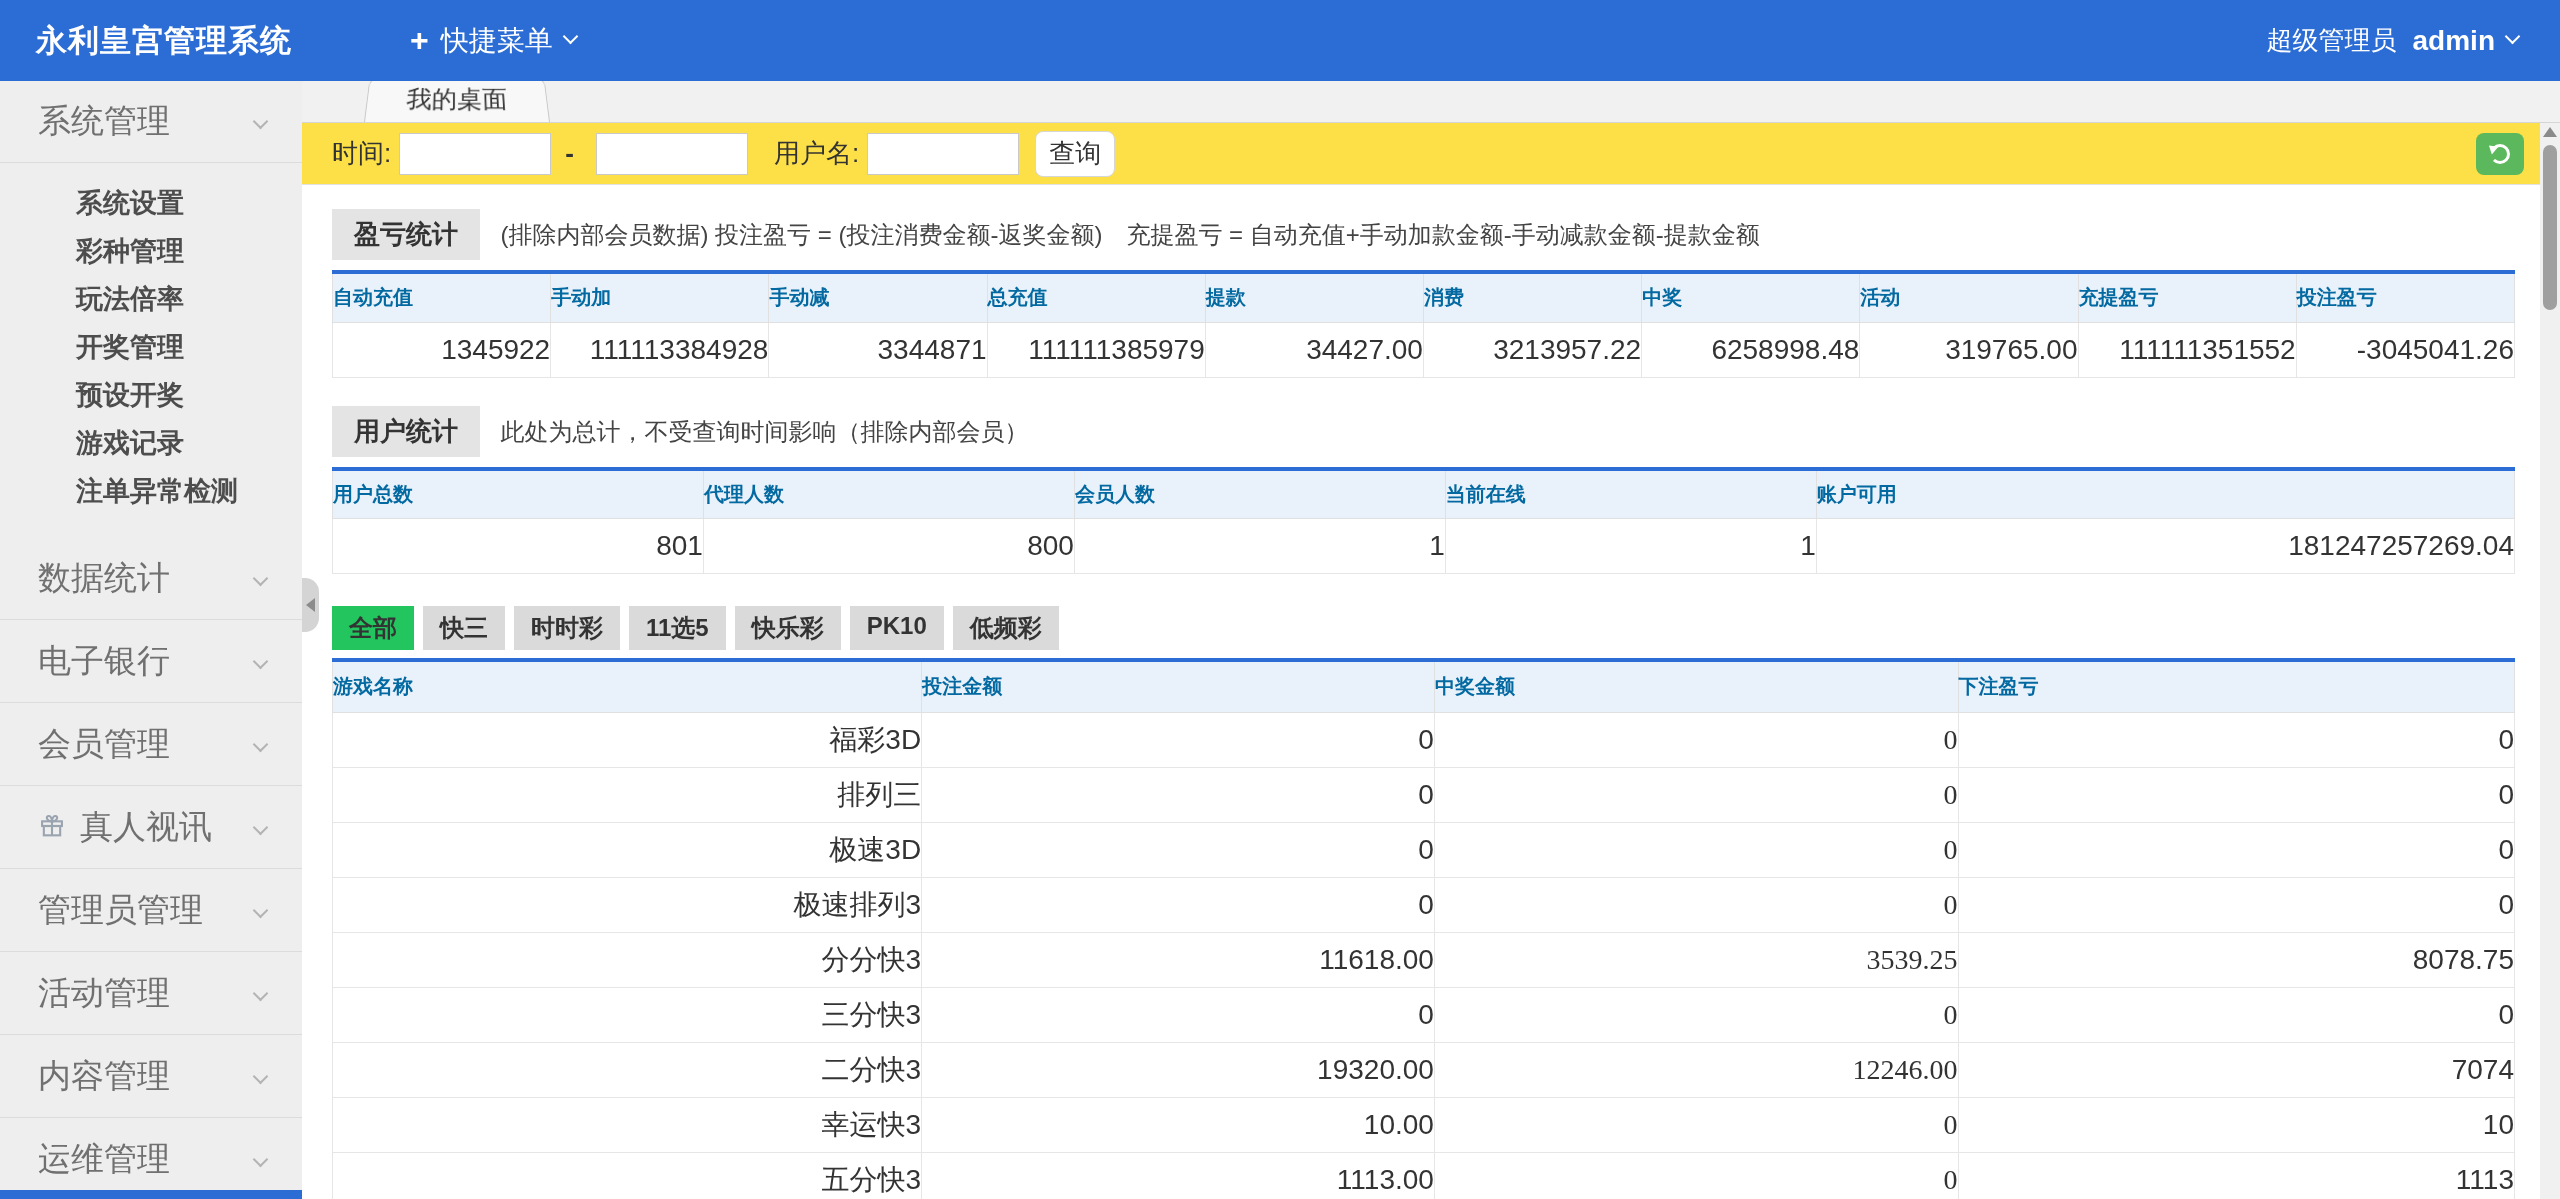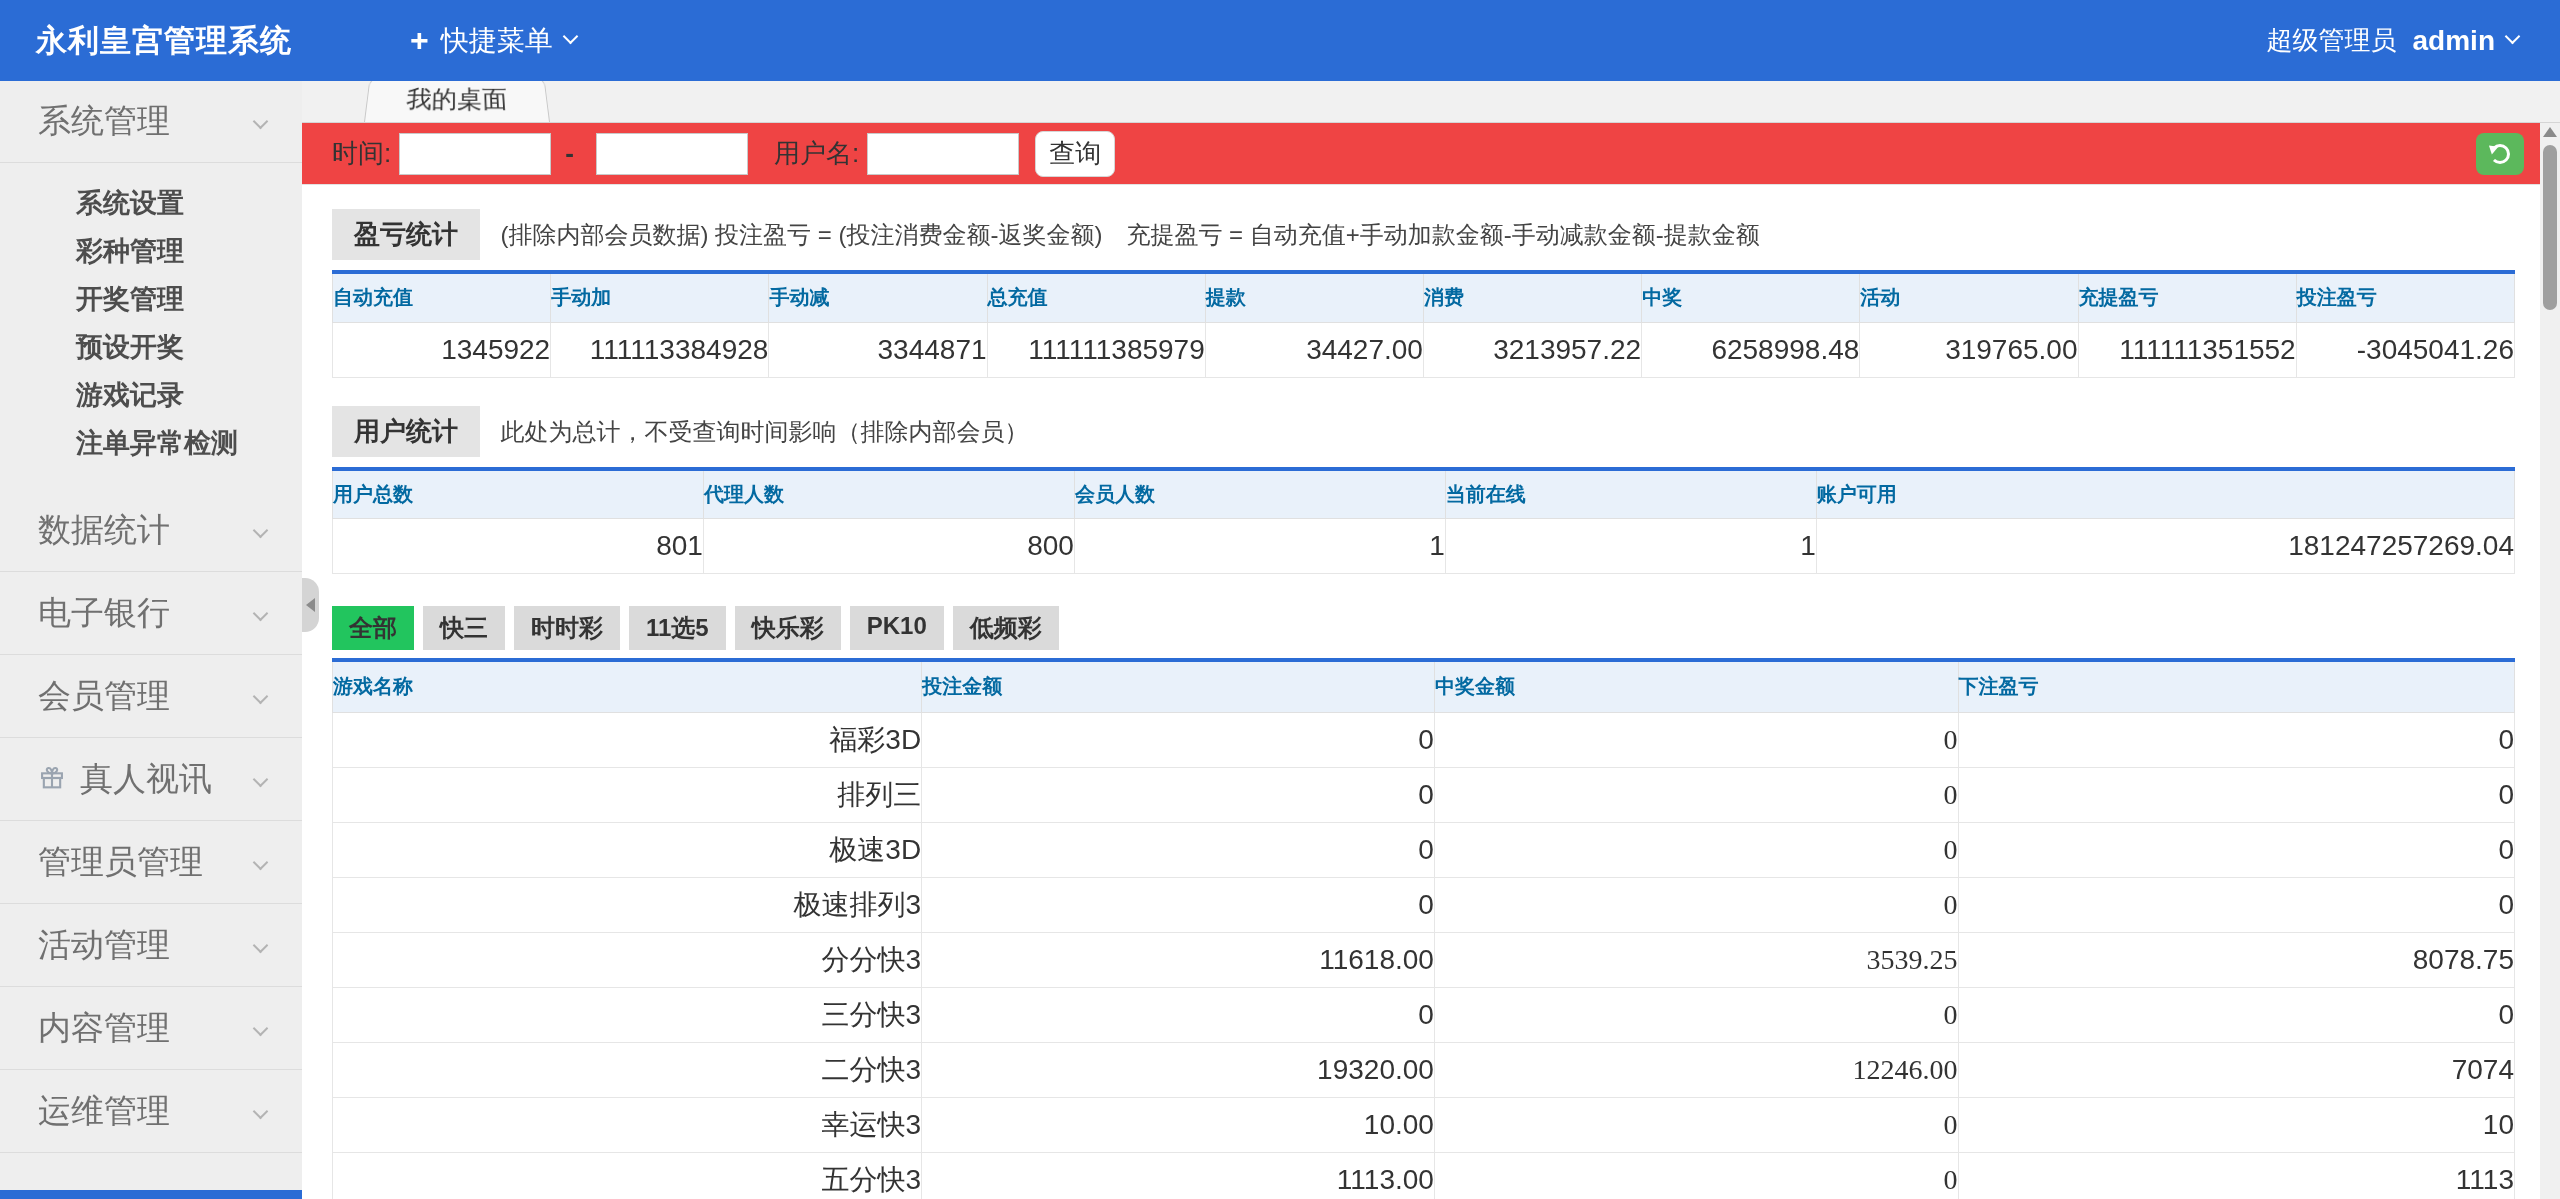--- a/index.html
+++ b/index.html
@@ -40,21 +40,21 @@
   
   .main { position:absolute; left:302px; top:67px; right:0; bottom:0; background:#fff; }
   .tabbar { height:56px; background:#f1f1f1; border-bottom:1px solid #d5d5d5;
     display:flex; align-items:flex-end; }
   .tab { margin-left:62px; height:48px; min-width:186px; padding:0 34px;
     background:#f8f8f8; border:1px solid #c9c9c9; border-bottom:none; border-radius:10px 10px 0 0;
     transform:perspective(90px) rotateX(7deg); transform-origin:bottom;
     display:flex; align-items:center; justify-content:center; cursor:pointer; }
   .tab span { font-size:26px; color:#333; }
 
-  .filterbar { position:relative; height:62px; background:#ef4444; border-bottom:1px solid #e2e2e2;
+  .filterbar { position:relative; height:62px; background:#fde047; border-bottom:1px solid #e2e2e2;
     display:flex; align-items:center; padding-left:30px; }
   .filterbar label { font-size:26px; color:#333; }
   .filterbar input { width:152px; height:42px; border:1px solid #c9c9c9; background:#fff;
     margin-left:8px; font-size:24px; padding:0 8px; }
   .range-sep { font-size:26px; color:#333; margin:0 14px; font-weight:bold; }
   .lbl-user { margin-left:26px; }
   .search-btn { margin-left:16px; width:80px; height:46px; background:#fff; border:1px solid #d6d6d6;
     border-radius:8px; font-size:26px; color:#333; cursor:pointer; }
   .refresh-btn { position:absolute; right:36px; top:10px; width:48px; height:42px;
     background:#5cb85c; border:none; border-radius:8px; cursor:pointer;
@@ -124,20 +124,21 @@
 </div>
 
 <div class="sidebar">
   <div class="side-group">
     <span class="glabel">系统管理</span>
     <span class="chev"></span>
   </div>
   <div class="submenu">
     <span class="subitem">系统设置</span>
     <span class="subitem">彩种管理</span>
+    <span class="subitem">玩法倍率</span>
     <span class="subitem">开奖管理</span>
     <span class="subitem">预设开奖</span>
     <span class="subitem">游戏记录</span>
     <span class="subitem">注单异常检测</span>
   </div>
   <div class="side-group">
     <span class="glabel">数据统计</span>
     <span class="chev"></span>
   </div>
   <div class="side-group">

